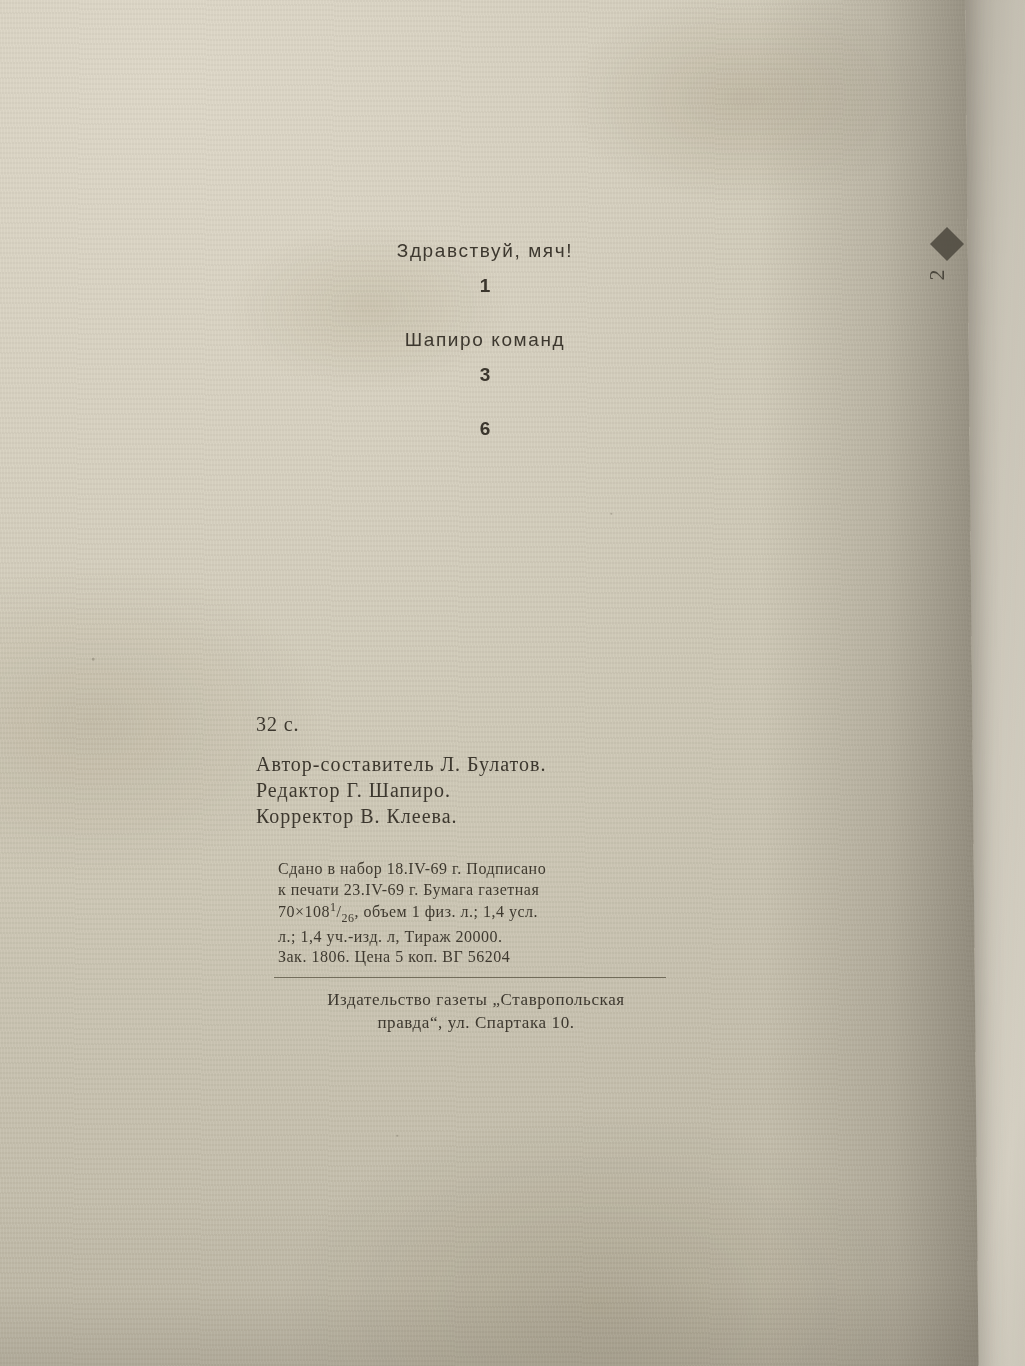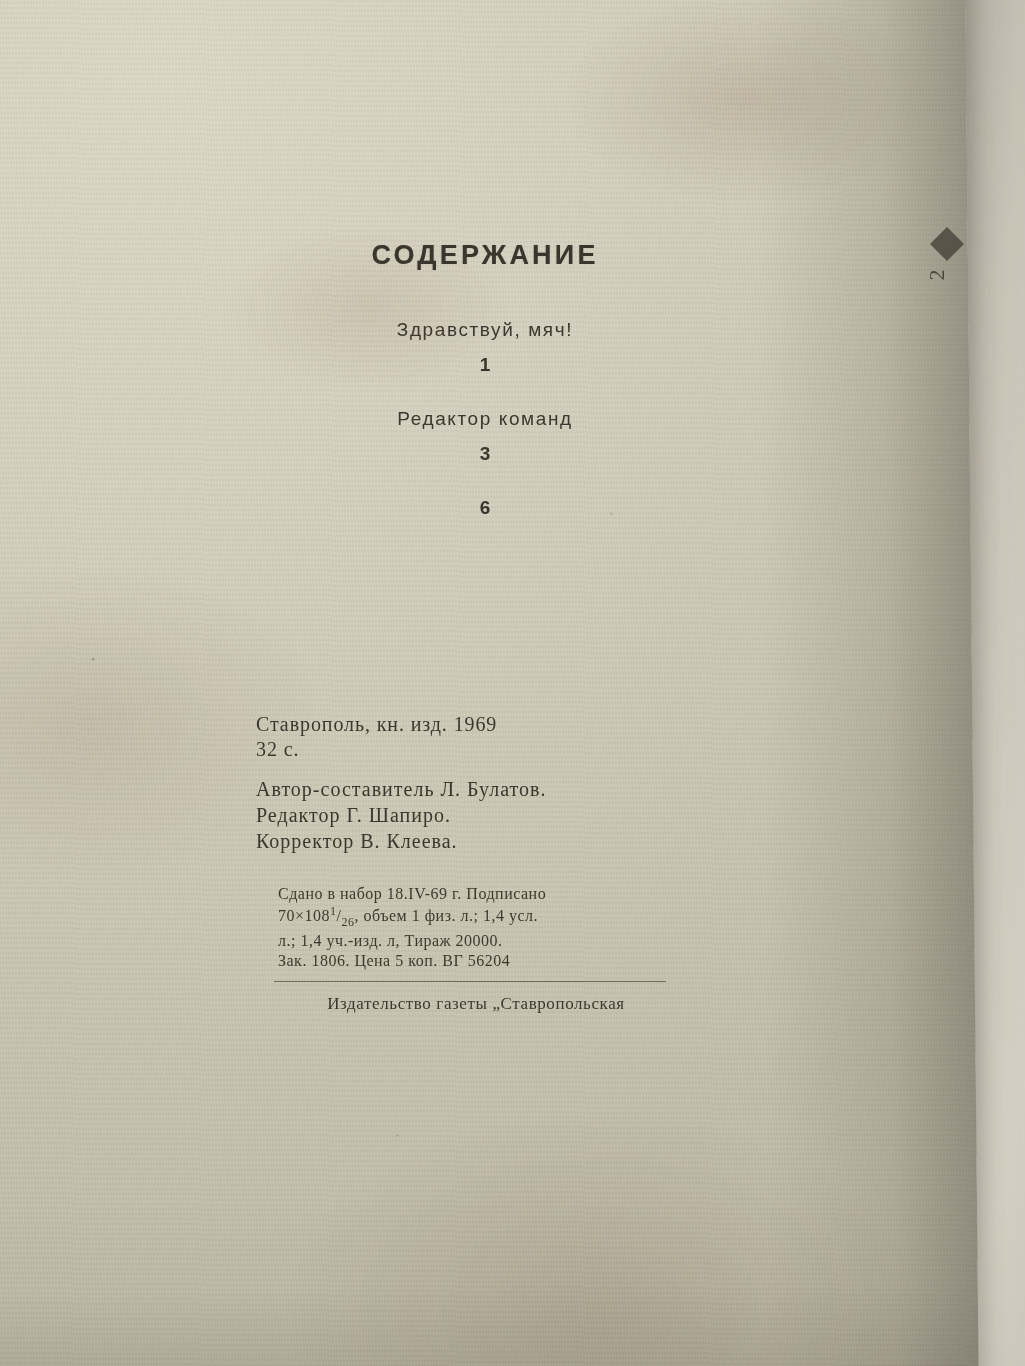--- a/index.html
+++ b/index.html
@@ -248,61 +248,61 @@
     <div class="leaf-fiber"></div>
     <div class="leaf-shade-right"></div>
     <div class="leaf-shade-bottom"></div>
 
     <div class="speck" style="left:120px;top:700px;width:3px;height:3px;"></div>
     <div class="speck" style="left:640px;top:560px;width:2px;height:2px;"></div>
     <div class="speck" style="left:420px;top:1180px;width:2px;height:2px;"></div>
   </div>
 
   <div class="textblock">
-    <h1 class="toc-title">СОДЕРЖАНИЕ</h1>
 
     <div class="toc-entry">
       <span class="t">Здравствуй, мяч!</span>
       <span class="p">1</span>
     </div>
 
     <div class="toc-entry">
-      <span class="t">Редактор команд</span>
+      <span class="t">Шапиро команд</span>
       <span class="p">3</span>
     </div>
 
     <div class="toc-entry">
       <span class="p">6</span>
     </div>
   </div>
 
   <div class="colophon">
 
-    <p class="col-line">Ставрополь, кн. изд. 1969</p>
     <p class="col-line">32 с.</p>
 
     <div class="col-gap"></div>
 
     <div class="col-credits">
       <p class="col-line">Автор-составитель Л. Булатов.</p>
       <p class="col-line">Редактор Г. Шапиро.</p>
       <p class="col-line">Корректор В. Клеева.</p>
     </div>
 
     <div class="col-small">
       <div>Сдано в набор 18.IV-69 г. Подписано</div>
+      <div>к печати 23.IV-69 г. Бумага газетная</div>
       <div><span>70×108</span><span class="frac-num">1</span>/<span class="sub">26</span><span>, объем 1 физ. л.; 1,4 усл.</span></div>
       <div>л.; 1,4 уч.-изд. л, Тираж 20000.</div>
       <div>Зак. 1806. Цена 5 коп. ВГ 56204</div>
     </div>
 
     <div class="rule"></div>
 
     <div class="col-publisher">
       <div>Издательство газеты „Ставропольская</div>
+      <div>правда“, ул. Спартака 10.</div>
     </div>
   </div>
 
   <div class="margin-mark">
     <div class="diamond"></div>
     <div class="margin-num">2</div>
   </div>
 
 </div>
 

